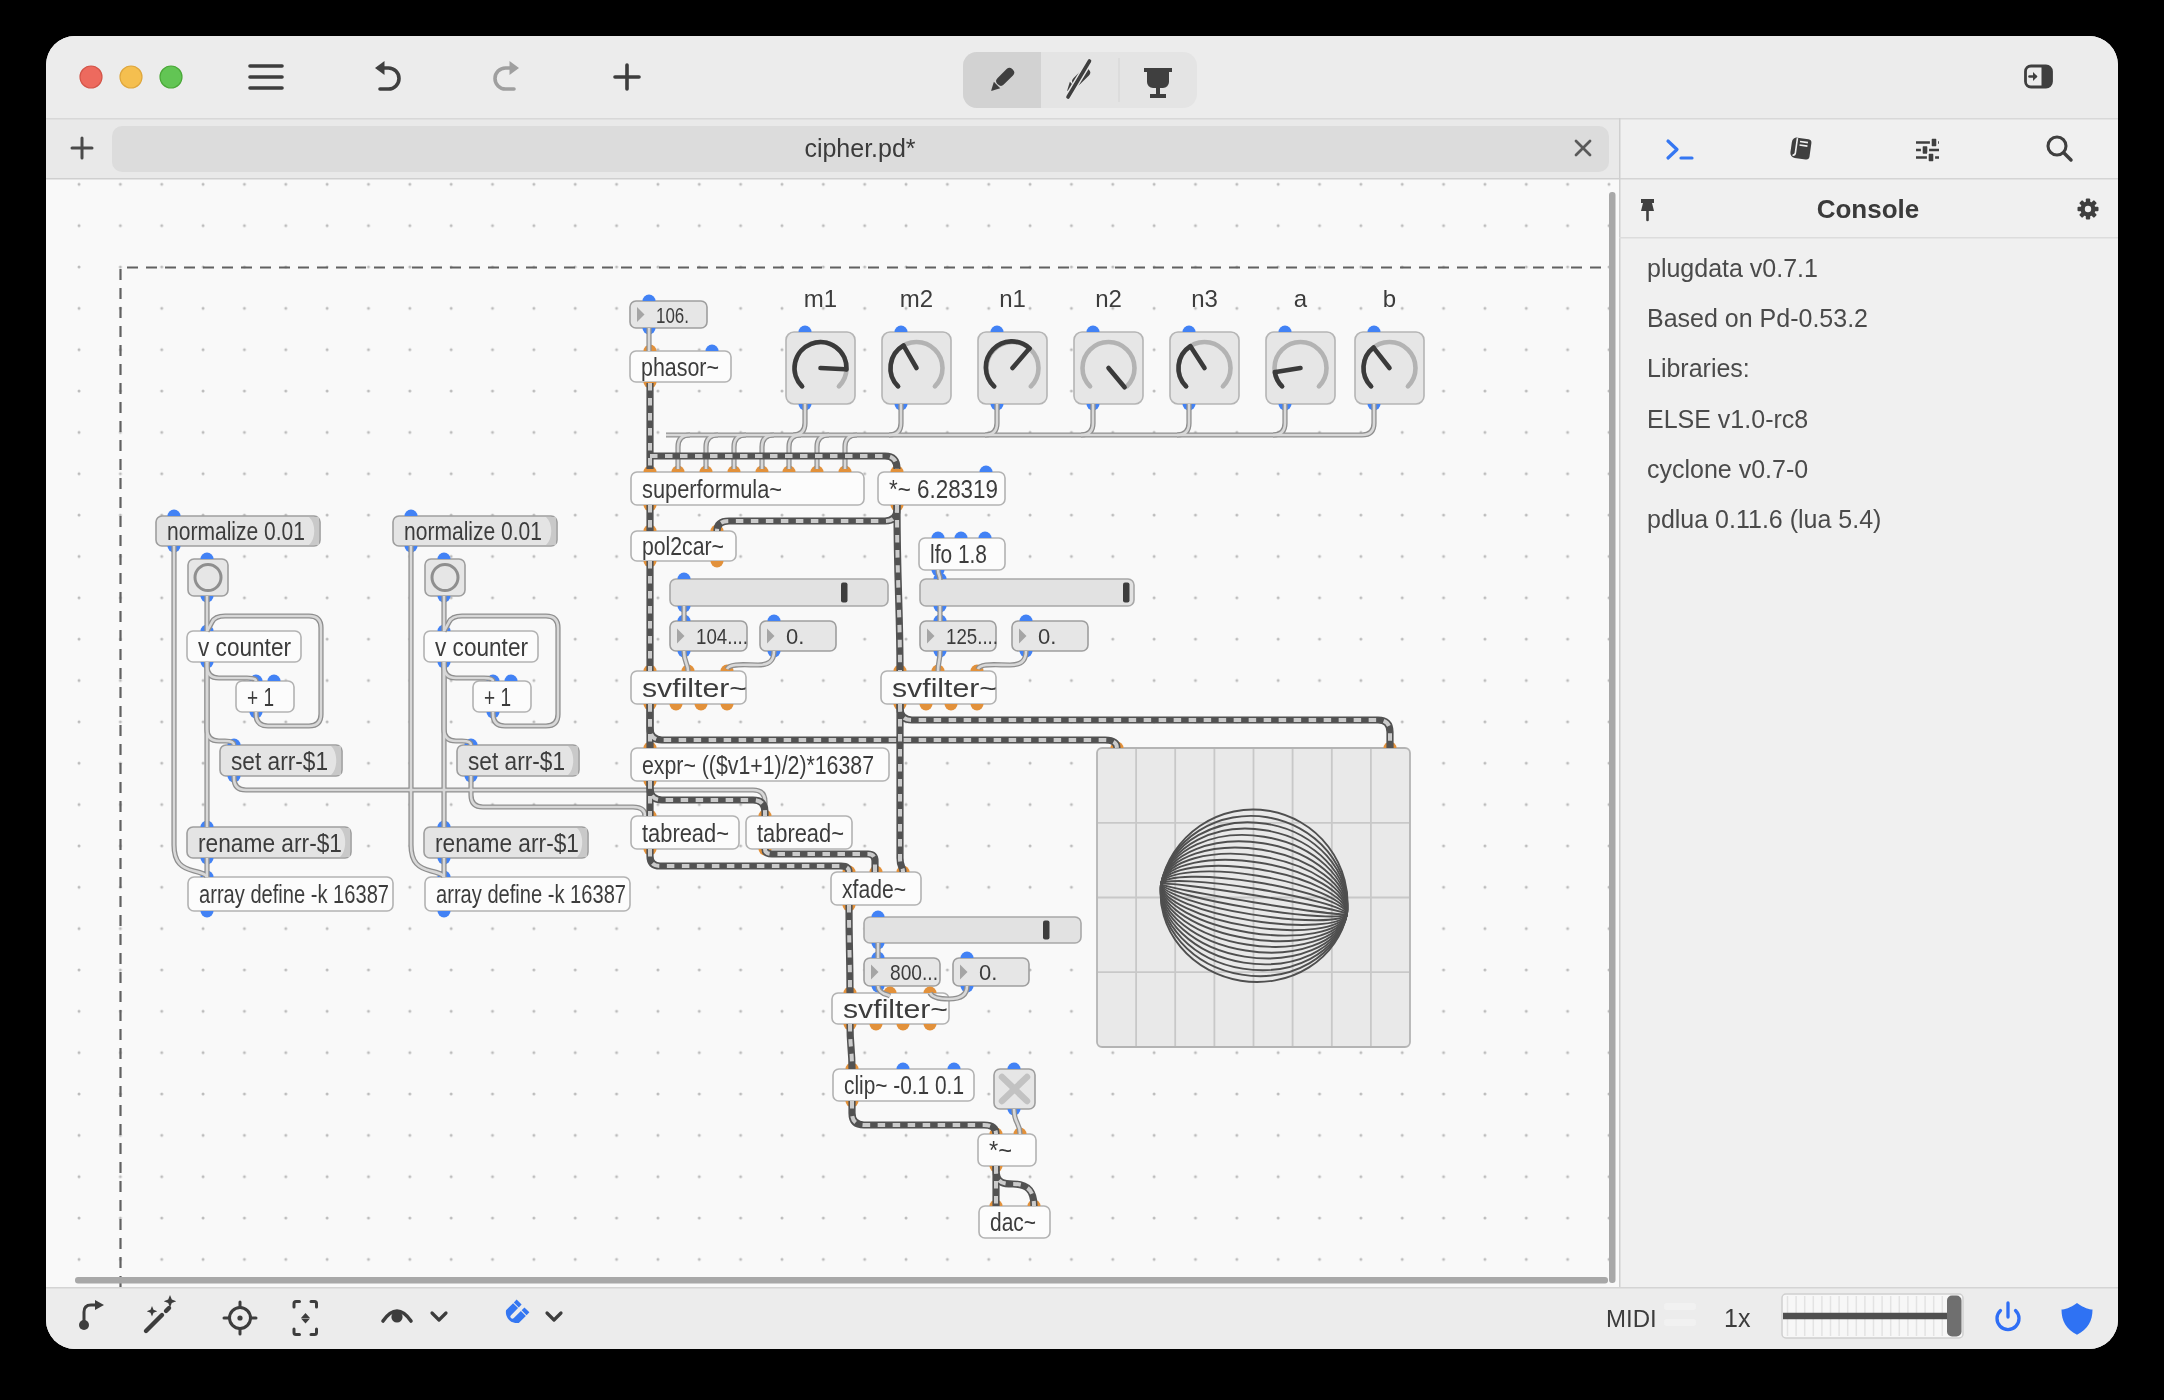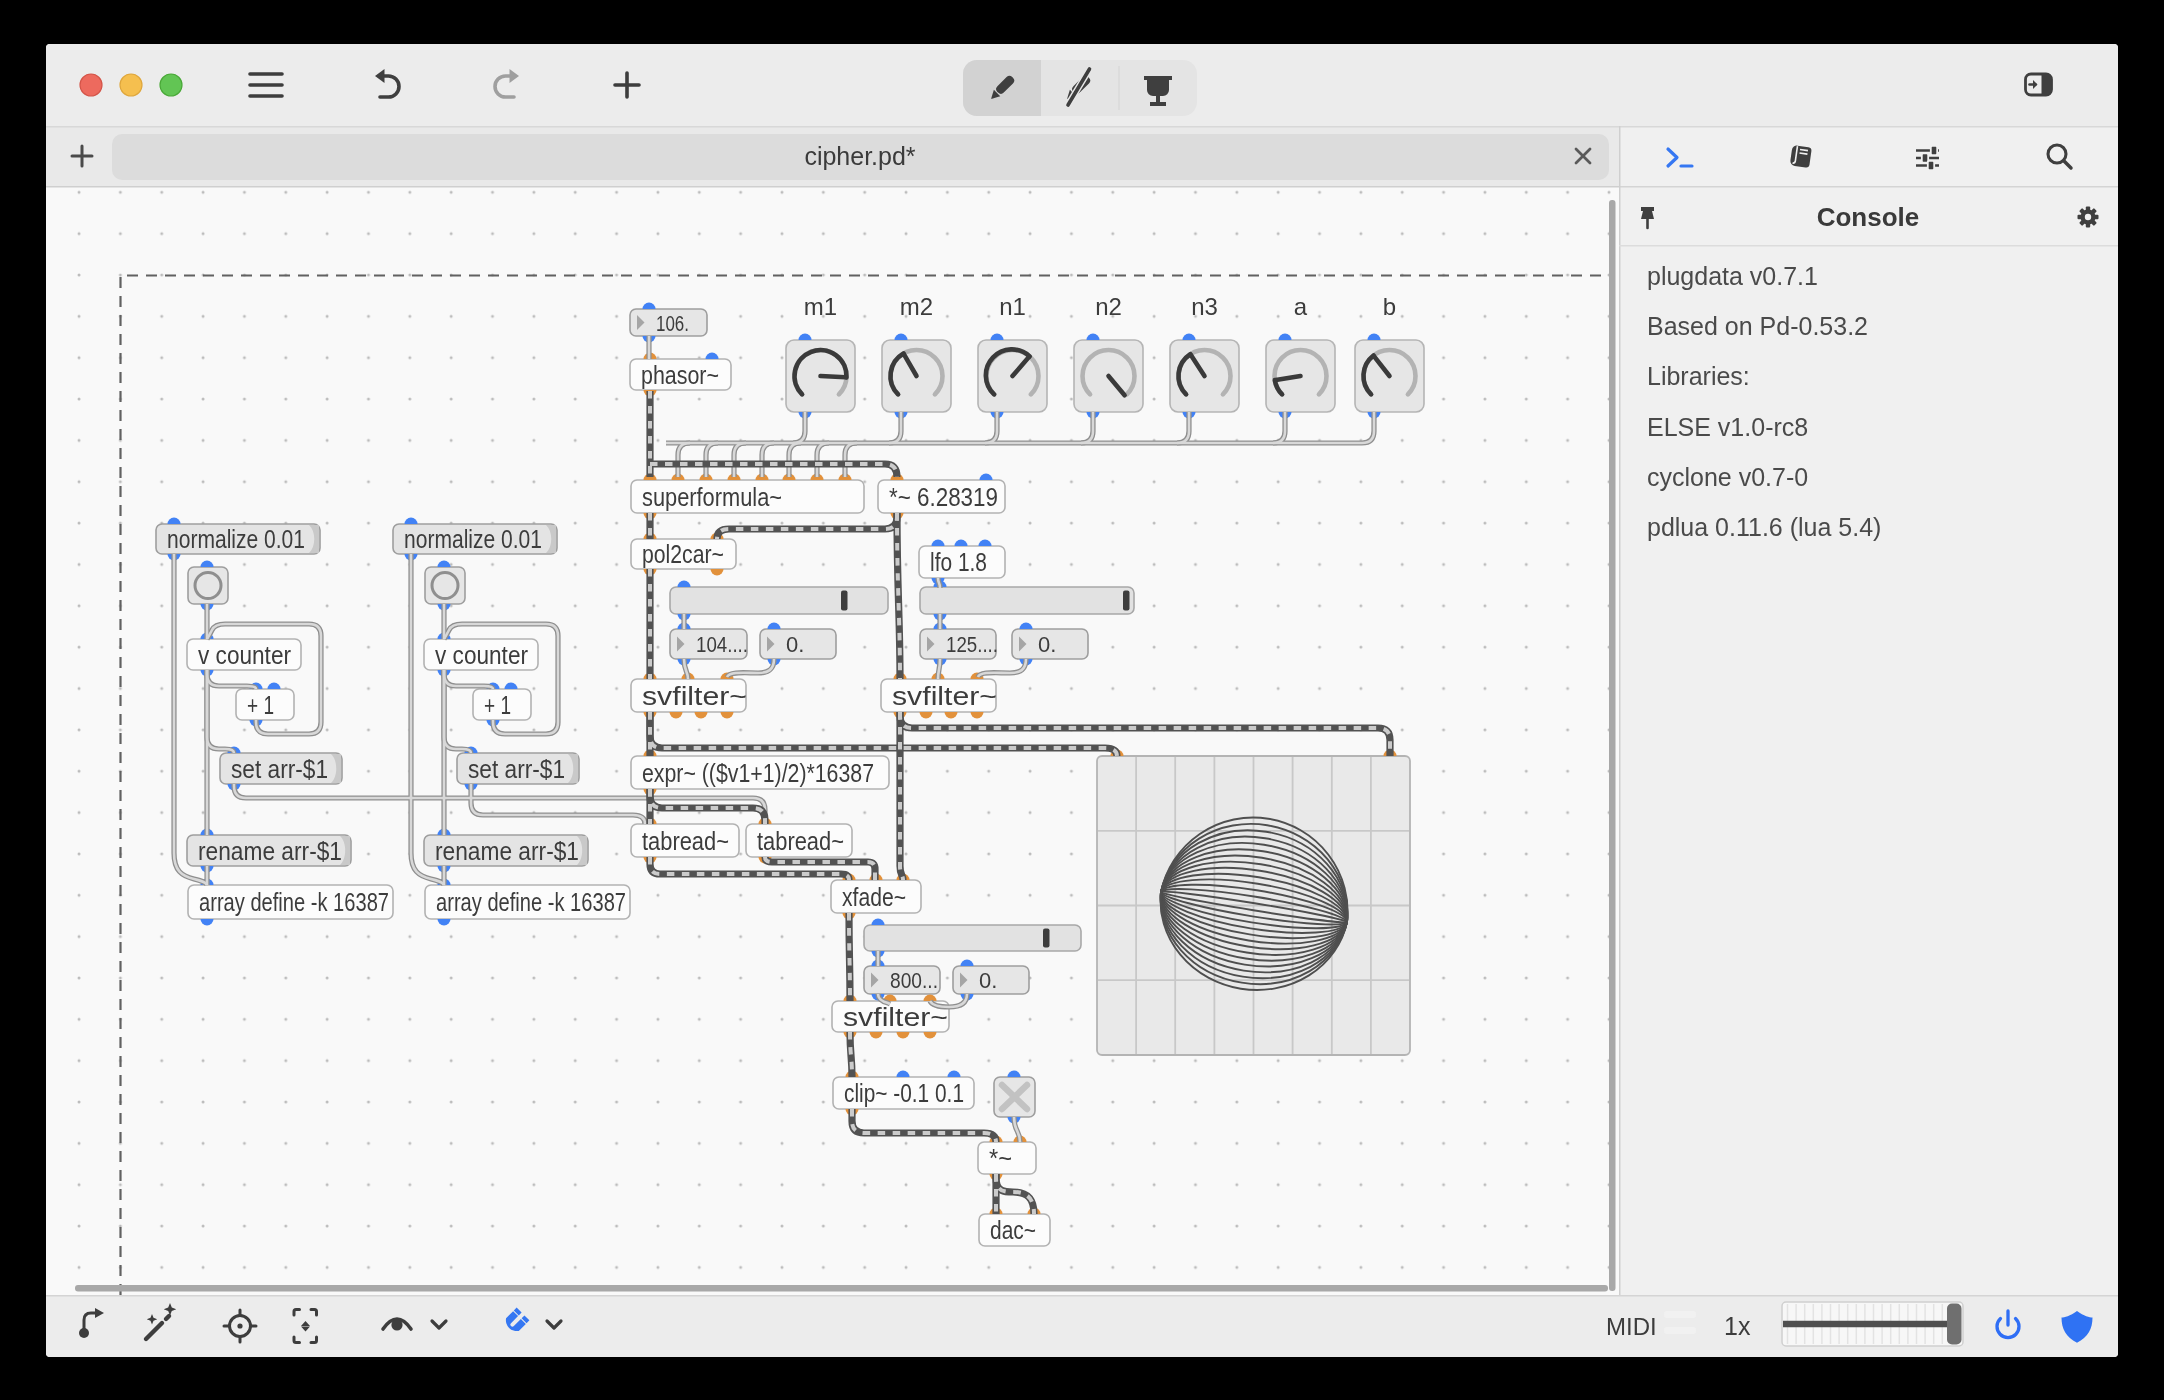--- a/index.html
+++ b/index.html
@@ -1,15 +1,15 @@
 <!DOCTYPE html>
 <html><head><meta charset="utf-8"><style>
 html,body{margin:0;padding:0;background:#000;}
 body{width:2164px;height:1400px;position:relative;font-family:"Liberation Sans",sans-serif;}
-#win{position:absolute;left:46px;top:44px;width:2072px;height:1313px;border-radius:4px;overflow:hidden;background:#f9f9f9;}
+#win{position:absolute;left:46px;top:36px;width:2072px;height:1313px;border-radius:29px;overflow:hidden;background:#f9f9f9;}
 </style></head><body>
 <div id="win"><svg width="2072" height="1313" viewBox="46 36 2072 1313" font-family="Liberation Sans, sans-serif">
       <rect x="46" y="36" width="2072" height="82" fill="#ececec"></rect>
       <rect x="46" y="118" width="2072" height="60" fill="#e9e9e9"></rect>
       <rect x="46" y="178" width="1573" height="1109" fill="#f9f9f9"></rect>
       <rect x="1619" y="118" width="499" height="1169" fill="#f0f0f0"></rect>
       <rect x="46" y="1287" width="2072" height="62" fill="#ececec"></rect>
       <line x1="46" y1="118.75" x2="2118" y2="118.75" stroke="#d8d8d8" stroke-width="1.5" stroke-linecap="butt"></line>
       <line x1="46" y1="178.75" x2="1619" y2="178.75" stroke="#cfcfcf" stroke-width="1.5" stroke-linecap="butt"></line>
       <line x1="1619" y1="178.75" x2="2118" y2="178.75" stroke="#d4d4d4" stroke-width="1.5" stroke-linecap="butt"></line>

